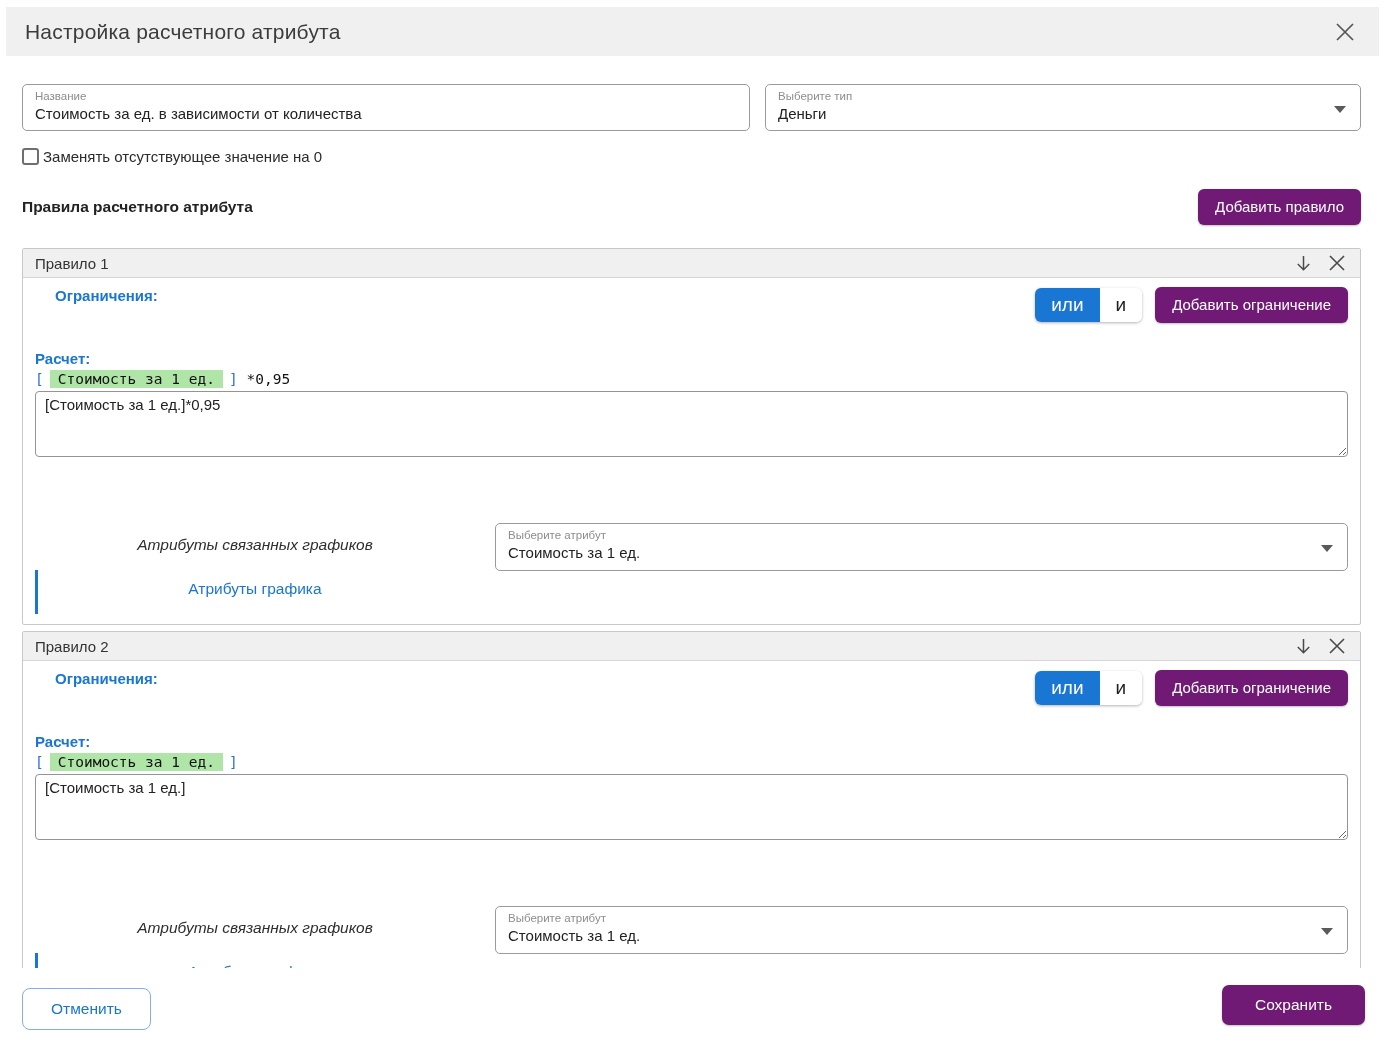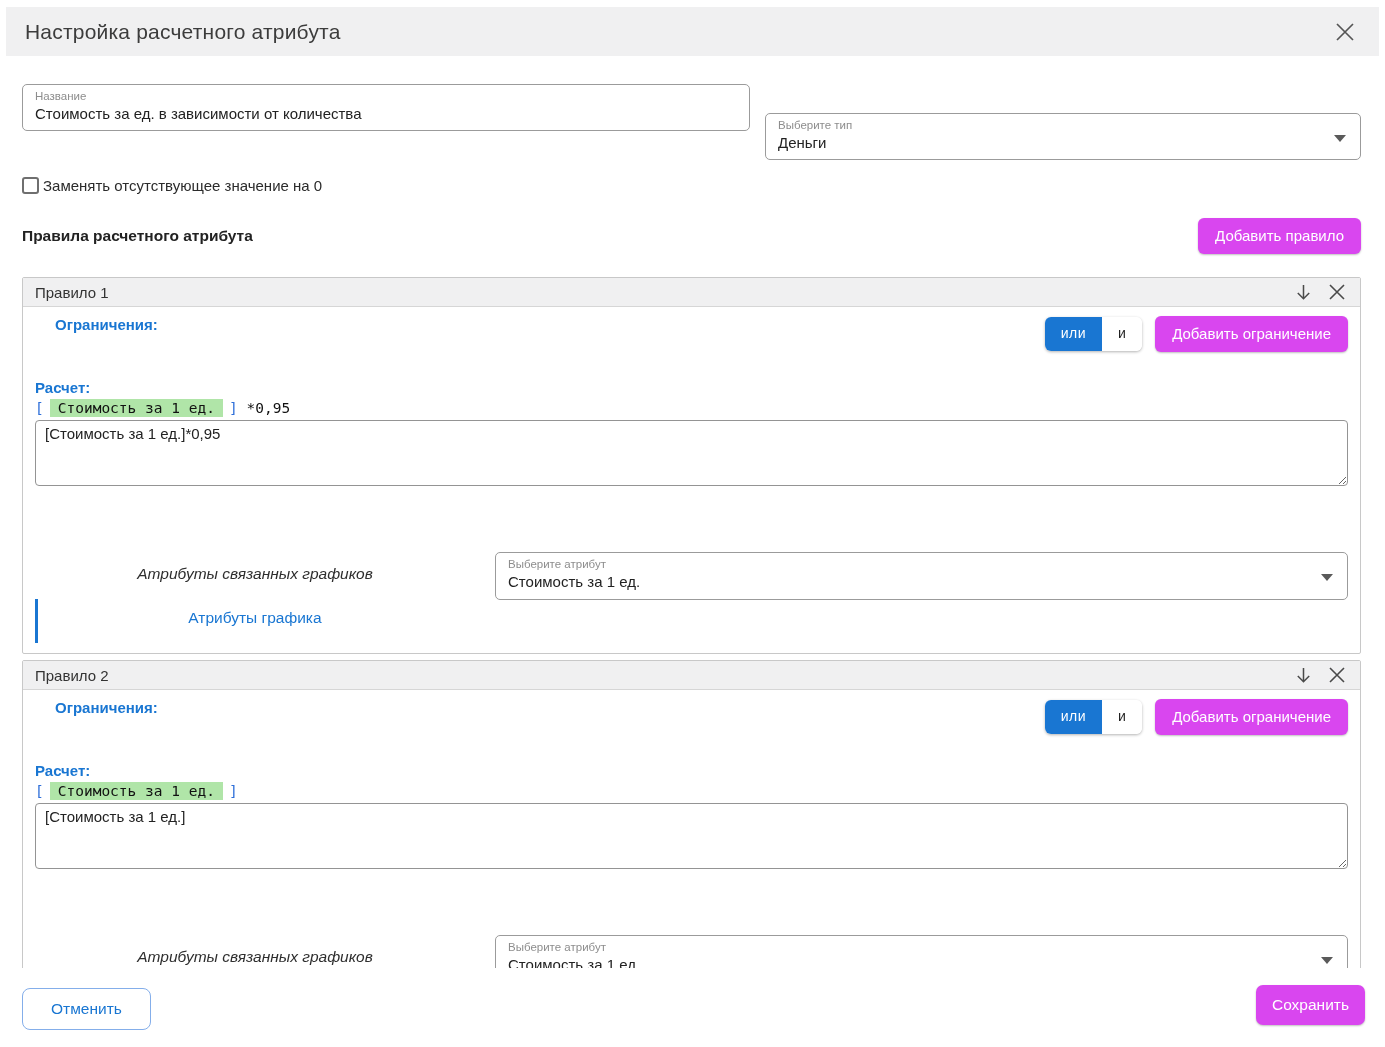--- a/index.html
+++ b/index.html
@@ -19,51 +19,51 @@
   .content { position:absolute; top:56px; left:0; right:0; height:912px; overflow:hidden;
     padding:28px 24px 0 22px; }
 
   .fields-row { display:flex; gap:15px; }
   .field { border:1px solid #9b9b9b; border-radius:5px; background:#fff; height:47px;
     padding:5px 12px 0 12px; position:relative; }
   .field .flabel { display:block; font-size:11.5px; color:#8d8d8d; line-height:13px; }
   .field .fvalue { display:block; font-size:15px; color:#222; line-height:20px; margin-top:1px;
     border:none; outline:none; width:100%; font-family:"Liberation Sans",sans-serif; background:transparent; }
   .field-name { width:728px; }
-  .field-type { flex:1; cursor:pointer;margin-top:29px; }
+  .field-type { flex:1; cursor:pointer; }
   .caret { position:absolute; right:14px; top:21px; width:0; height:0;
     border-left:6px solid transparent; border-right:6px solid transparent; border-top:7px solid #5a5a5a; }
 
   .checkbox-row { display:flex; align-items:center; gap:4px; margin-top:17px; cursor:pointer; }
   .checkbox-box { width:17px; height:17px; border:2px solid #6f6f6f; border-radius:3px; background:#fff; }
   .checkbox-label { font-size:15px; color:#2b2b2b; }
 
   .section-row { display:flex; align-items:center; justify-content:space-between; margin-top:24px; }
   .section-title { font-size:15.5px; font-weight:bold; color:#222; }
 
-  .btn-primary { background:#d946ef; color:#fff; border:none; border-radius:6px;
+  .btn-primary { background:#701a75; color:#fff; border:none; border-radius:6px;
     font-size:15px; font-family:"Liberation Sans",sans-serif; padding:9px 17px; cursor:pointer;
     box-shadow:0 1px 2px rgba(0,0,0,.25); line-height:18px; }
 
   
   .rule { border:1px solid #c8c8c8; border-radius:2px; margin-top:23px; background:#fff; }
   .rule + .rule { margin-top:6px; }
   .rule-header { background:#f0f0f1; border-bottom:1px solid #d6d6d6; height:29px;
     display:flex; align-items:center; justify-content:space-between; padding:0 12px; }
   .rule-title { font-size:15px; color:#333; }
   .rule-icons { display:flex; align-items:center; gap:12px; }
   .icon-btn { background:none; border:none; cursor:pointer; width:22px; height:22px;
     display:flex; align-items:center; justify-content:center; }
 
   .rule-body { padding:9px 12px 10px 12px; }
   .constraints-row { display:flex; align-items:flex-start; justify-content:space-between;margin-left:20px; }
   .blue-label { color:#1976d2; font-weight:bold; font-size:15px; }
   .constraint-controls { display:flex; align-items:center; gap:13px; }
   .segmented { display:flex; border-radius:6px; box-shadow:0 1px 3px rgba(0,0,0,.3); overflow:hidden; }
-  .seg-btn { border:none; font-size:14px; font-family:Liberation Mono, monospace;
+  .seg-btn { border:none; font-size:19px; font-family:Liberation Sans, sans-serif;
     padding:8px 16px; cursor:pointer; line-height:18px; }
   .seg-active { background:#1976d2; color:#fff; }
   .seg-inactive { background:#fff; color:#1d1d1d; }
 
   .calc-label { margin-top:27px; }
   .formula { margin-top:3px; font-family:"DejaVu Sans Mono", monospace; font-size:14.5px;
     color:#111; display:flex; align-items:center; }
   .bracket { color:#2e6fd9; }
   .formula .token { background:#b0e5a8; padding:1px 8px; margin:0 6px; color:#111; }
   .formula .suffix { margin-left:9px; }
@@ -80,21 +80,21 @@
   .vtab-selected { color:#1976d2; }
   .vtab-indicator { position:absolute; left:0; top:47px; width:3px; height:44px; background:#1976d2; }
 
   .attr-select { margin-left:20px; flex:1; height:48px; cursor:pointer; }
 
   
   .footer-cancel { position:absolute; left:22px; bottom:17px; background:#fff; color:#1976d2;
     border:1px solid #84aeea; border-radius:8px; font-size:15.5px; padding:11px 28px;
     font-family:"Liberation Sans",sans-serif; cursor:pointer; }
   .footer-save { position:absolute; right:20px; bottom:22px; border-radius:7px;
-    font-size:15.5px; padding:11px 16px; }
+    font-size:15.5px; padding:11px 33px; }
 </style>
 </head>
 <body>
 
 <div class="dialog">
 
   <div class="dlg-header">
     <span class="dlg-title">Настройка расчетного атрибута</span>
     <button class="close-btn">
       <svg width="24" height="24" viewBox="0 0 24 24">

